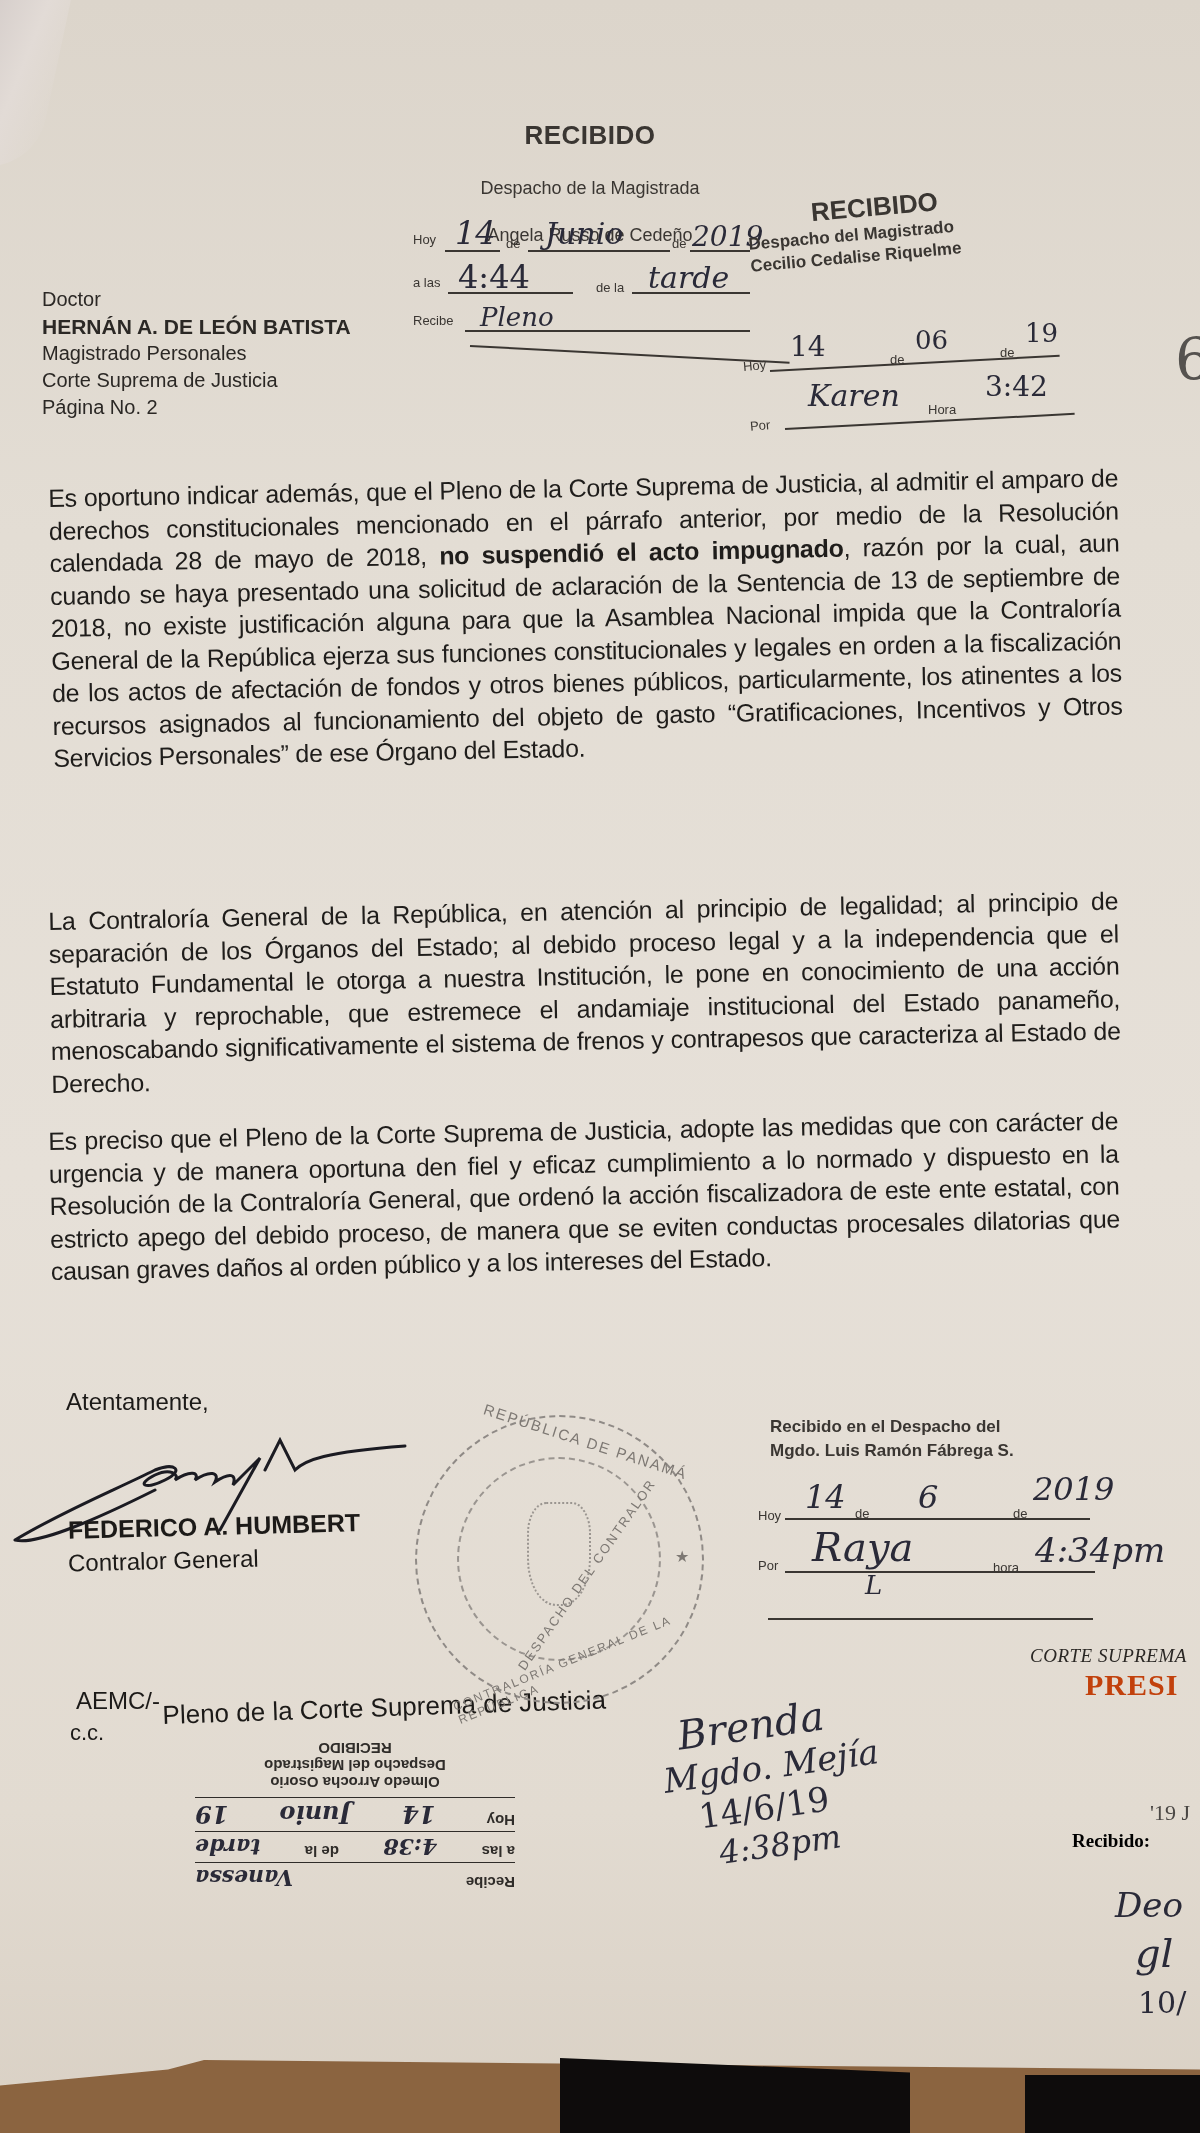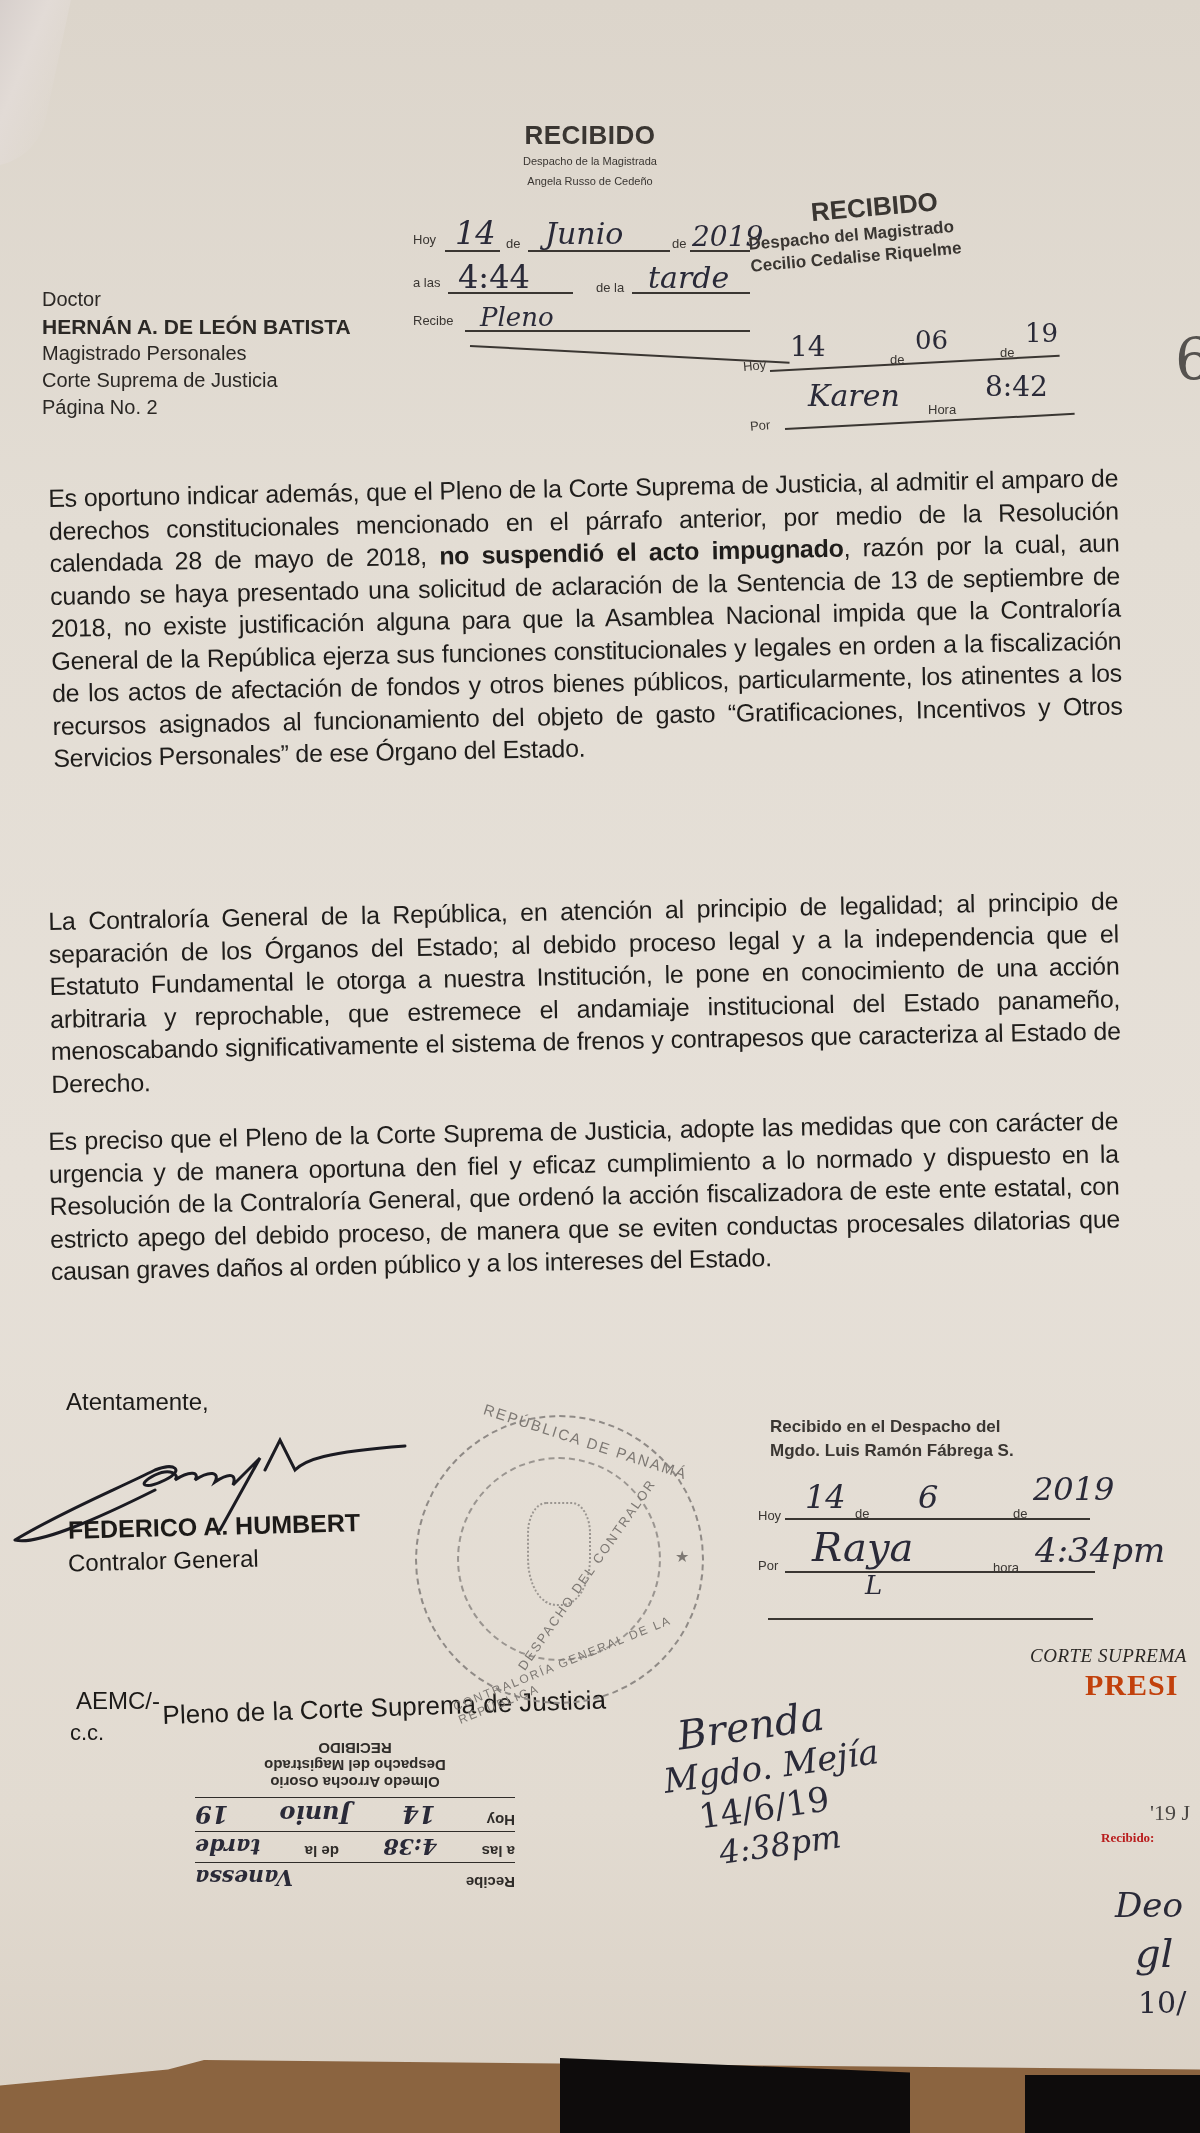--- a/index.html
+++ b/index.html
@@ -26,21 +26,21 @@
   .bottom-dark1 { position:absolute; left:560px; top:2058px; width:350px; height:80px; background:#0e0c0c; clip-path: polygon(0 0, 100% 18%, 100% 100%, 0 100%); }
   .bottom-dark2 { position:absolute; left:1025px; top:2075px; width:175px; height:60px; background:#0e0c0c; }
 
   .abs { position:absolute; }
   .addr { left:42px; top:286px; font-size:20px; line-height:27px; color:#2b2825; }
   .addr .name { font-weight:bold; font-size:21px; }
 
   .stamp-ink { color:#3a3632; }
   .stamp1 { left:420px; top:120px; width:340px; text-align:center; }
   .stamp1 .title { font-weight:bold; font-size:26px; letter-spacing:0.5px; }
-  .stamp1 .line { font-size:11px; line-height:20px; }
+  .stamp1 .line { font-size:18px; line-height:20px;margin-top:27px; }
   .sfield { position:absolute; font-size:13px; color:#3a3632; white-space:nowrap; }
   .hw { font-family:"DejaVu Serif", serif; font-style:italic; color:#2a2a38; position:absolute; white-space:nowrap; }
   .uline { position:absolute; height:1.5px; background:#3a3632; }
 
   .stamp2 { left:745px; top:203px; transform:rotate(-5deg); transform-origin:left top; }
   .stamp2 .title { font-weight:bold; font-size:26px; }
   .stamp2 .line { font-size:17px; font-weight:bold; line-height:22px; }
 
   .body-text {
     position:absolute; left:48px; width:1070px; font-size:25px; line-height:32.5px;
@@ -58,21 +58,21 @@
 
   .seal { left:415px; top:1415px; width:285px; height:285px; border-radius:50%; border:2px dashed #8f8a86; }
   .seal-inner { position:absolute; left:40px; top:40px; width:200px; height:200px; border-radius:50%; border:2px dashed #9a9590; }
   .seal-text { position:absolute; font-size:15px; color:#7d7873; letter-spacing:2px; }
 
   .stamp3 { left:770px; top:1415px; }
   .stamp3 .line { font-size:17px; font-weight:bold; color:#3a3632; line-height:24px; }
 
   .corte { left:1030px; top:1645px; font-family:"Liberation Serif", serif; font-size:19px; color:#2a2724; letter-spacing:0.5px;font-style:italic; }
   .presi { left:1085px; top:1668px; font-family:"Liberation Serif", serif; font-size:30px; font-weight:bold; color:#c2410c; letter-spacing:1px; }
-  .recibido-serif { left:1101px; top:1830px; font-family:"Liberation Serif", serif; font-size:13px; font-weight:bold; color:#b91c1c; }
+  .recibido-serif { left:1072px; top:1830px; font-family:"Liberation Serif", serif; font-size:19px; font-weight:bold; color:#000000; }
   .stamp19 { left:1150px; top:1800px; font-family:"Liberation Serif", serif; font-size:22px; color:#4a4744;text-align:center; }
 
   .upside { left:195px; top:1740px; width:320px; transform:rotate(180deg); transform-origin:center; }
   .upside .t { font-weight:bold; font-size:15px; text-align:center; color:#2f2c29; }
   .upside .l { font-size:15px; font-weight:bold; color:#2f2c29; }
 </style>
 </head>
 <body>
 
 <div class="paper"></div>
@@ -122,21 +122,21 @@
 <div class="uline" style="left:770px;top:370px;width:290px;transform:rotate(-3deg);transform-origin:left"></div>
 <span class="hw" style="left:790px;top:330px;font-size:28px;font-style:normal">14</span>
 <span class="sfield" style="left:890px;top:352px">de</span>
 <span class="hw" style="left:915px;top:325px;font-size:26px;font-style:normal">06</span>
 <span class="sfield" style="left:1000px;top:345px">de</span>
 <span class="hw" style="left:1025px;top:318px;font-size:26px;font-style:normal">19</span>
 <span class="sfield" style="left:750px;top:418px;transform:rotate(-5deg)">Por</span>
 <div class="uline" style="left:785px;top:428px;width:290px;transform:rotate(-3deg);transform-origin:left"></div>
 <span class="hw" style="left:808px;top:378px;font-size:30px">Karen</span>
 <span class="sfield" style="left:928px;top:402px">Hora</span>
-<span class="hw" style="left:985px;top:370px;font-size:28px;font-style:normal">8:42</span>
+<span class="hw" style="left:985px;top:370px;font-size:28px;font-style:normal">3:42</span>
 
 <span class="hw" style="left:1175px;top:325px;font-size:58px;font-style:normal;color:#55524f">6</span>
 
 <div class="body-text" style="top:482px">
   <span>Es oportuno indicar además, que el Pleno de la Corte Suprema de Justicia, al admitir el amparo de derechos constitucionales mencionado en el párrafo anterior, por medio de la Resolución calendada 28 de mayo de 2018, </span><b>no suspendió el acto impugnado</b><span>, razón por la cual, aun cuando se haya presentado una solicitud de aclaración de la Sentencia de 13 de septiembre de 2018, no existe justificación alguna para que la Asamblea Nacional impida que la Contraloría General de la República ejerza sus funciones constitucionales y legales en orden a la fiscalización de los actos de afectación de fondos y otros bienes públicos, particularmente, los atinentes a los recursos asignados al funcionamiento del objeto de gasto “Gratificaciones, Incentivos y Otros Servicios Personales” de ese Órgano del Estado.</span>
 </div>
 <div class="body-text" style="top:905px">La Contraloría General de la República, en atención al principio de legalidad; al principio de separación de los Órganos del Estado; al debido proceso legal y a la independencia que el Estatuto Fundamental le otorga a nuestra Institución, le pone en conocimiento de una acción arbitraria y reprochable, que estremece el andamiaje institucional del Estado panameño, menoscabando significativamente el sistema de frenos y contrapesos que caracteriza al Estado de Derecho.</div>
 <div class="body-text" style="top:1125px">Es preciso que el Pleno de la Corte Suprema de Justicia, adopte las medidas que con carácter de urgencia y de manera oportuna den fiel y eficaz cumplimiento a lo normado y dispuesto en la Resolución de la Contraloría General, que ordenó la acción fiscalizadora de este ente estatal, con estricto apego del debido proceso, de manera que se eviten conductas procesales dilatorias que causan graves daños al orden público y a los intereses del Estado.</div>
 
 <div class="abs closing">Atentamente,</div>

